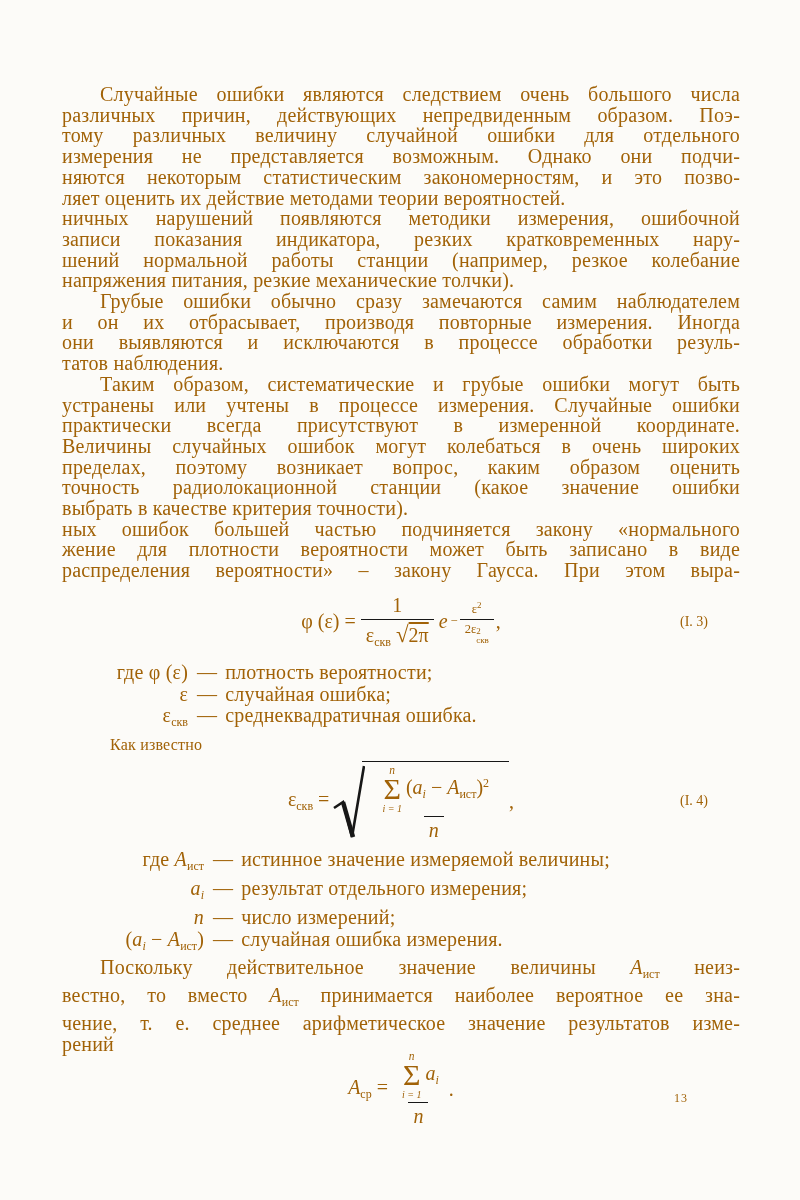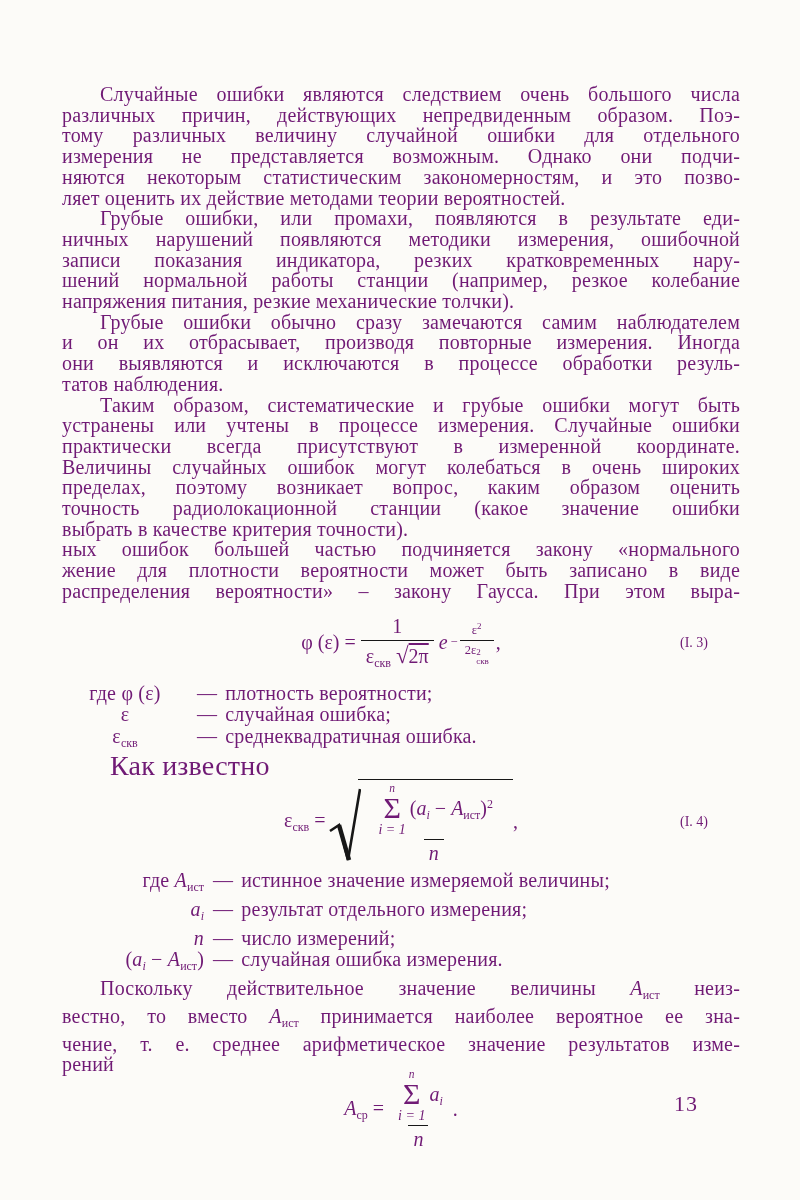--- a/index.html
+++ b/index.html
@@ -1,21 +1,21 @@
 <!DOCTYPE html>
 <html><head>
 <meta charset="utf-8">
 <style>
   html,body{margin:0;padding:0;background:#e8e6e0;}
   .page{
     position:relative;
     width:800px;height:1200px;
     background:#fcfbf8;
     font-family:"Liberation Serif", serif;
-    color:#701a75;
+    color:#a16207;
     overflow:hidden;
   }
   .column{
     position:absolute;left:62px;top:84px;width:678px;
   }
   .para{margin:0;}
   .line{
     font-size:20px;
     line-height:20.7px;
     letter-spacing:0.2px;
@@ -64,63 +64,62 @@
   .e-exp sup.s{font-size:9px;vertical-align:5px;}
   .ss{
     display:inline-flex;flex-direction:column;align-items:flex-start;
     line-height:1;font-size:9px;transform:translateY(1px);
   }
 
   
   .sum{display:inline-flex;flex-direction:column;align-items:center;line-height:1;margin:0 4px;}
   .sum .top{font-size:11.5px;font-style:italic;padding-bottom:1px;}
   .sum .sigma{font-size:30px;line-height:0.82;}
-  .sum .bot{font-size:14px;font-style:italic;padding-top:2px;}
+  .sum .bot{font-size:10px;font-style:italic;padding-top:2px;}
 
   
   .sqrt{display:inline-flex;align-items:flex-end;margin-left:4px;}
   .sqrt svg{display:block;margin-right:-3px;}
   .sqrt-body{
     border-top:1.8px solid #171717;
     padding:3px 10px 0 6px;
     display:inline-flex;align-items:center;
   }
   .numline{display:inline-flex;align-items:center;}
 
   
   .def-row{display:flex;font-size:20px;line-height:21.8px;letter-spacing:0.2px;}
-  .d1 .def-term{width:126px;text-align:center;white-space:nowrap;}
+  .d1 .def-term{width:126px;text-align:right;white-space:nowrap;}
   .d2 .def-term{width:142px;text-align:right;white-space:nowrap;font-family:Liberation Serif, serif;}
   .def-dash{padding:0 8px 0 9px;}
   .def-desc{white-space:nowrap;}
 
-  .known{font-size:28px;line-height:22px;letter-spacing:0.2px;text-indent:48px;}
+  .known{font-size:16px;line-height:22px;letter-spacing:0.2px;text-indent:48px;}
 
   .page-number{
     position:absolute;left:674px;top:1091px;
-    font-size:22px;letter-spacing:1px;
+    font-size:12px;letter-spacing:1px;
   }
 </style>
 </head>
 <body>
 
 <div class="page">
   <div class="column">
 
     <div class="para">
       <div class="line indent">Случайные ошибки являются следствием очень большого числа</div>
       <div class="line">различных причин, действующих непредвиденным образом. Поэ-</div>
       <div class="line">тому различных величину случайной ошибки для отдельного</div>
       <div class="line">измерения не представляется возможным. Однако они подчи-</div>
       <div class="line">няются некоторым статистическим закономерностям, и это позво-</div>
       <div class="line last">ляет оценить их действие методами теории вероятностей.</div>
     </div>
 
     <div class="para">
-      <div class="line indent">Грубые ошибки, или промахи, появляются в результате еди-</div>
       <div class="line">ничных нарушений появляются методики измерения, ошибочной</div>
       <div class="line">записи показания индикатора, резких кратковременных нару-</div>
       <div class="line">шений нормальной работы станции (например, резкое колебание</div>
       <div class="line last">напряжения питания, резкие механические толчки).</div>
     </div>
 
     <div class="para">
       <div class="line indent">Грубые ошибки обычно сразу замечаются самим наблюдателем</div>
       <div class="line">и он их отбрасывает, производя повторные измерения. Иногда</div>
       <div class="line">они выявляются и исключаются в процессе обработки резуль-</div>

